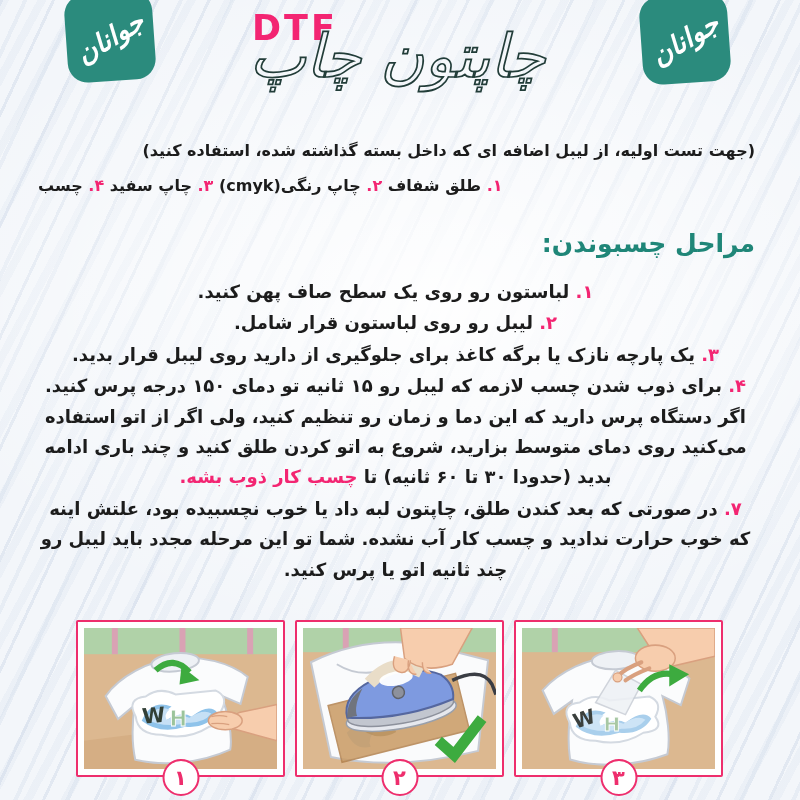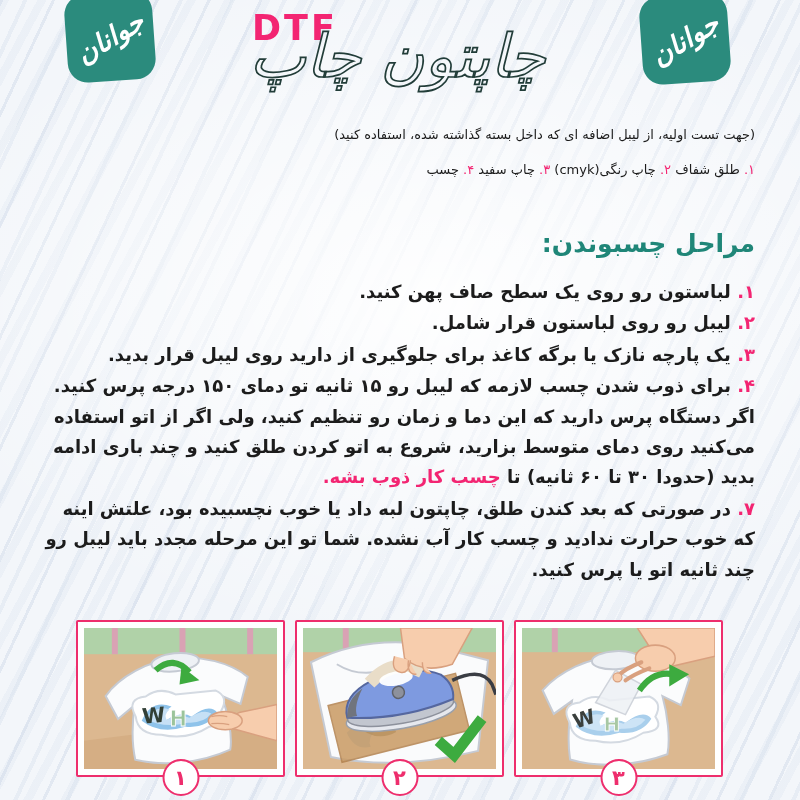--- a/index.html
+++ b/index.html
@@ -31,35 +31,35 @@
     font-size:60px;font-style:italic;line-height:1;
     color:transparent;-webkit-text-stroke:1.7px var(--title-outline,#223d39);
     white-space:nowrap;
   }
   .title-en{
     position:absolute;left:252px;top:8px;
     color:var(--accent-pink,#f32572);font-size:35px;font-weight:bold;letter-spacing:3px;text-align:center;
   }
   
   .intro{
-    position:absolute;top:124px;left:38px;right:45px;direction:rtl;text-align:right;
-    color:var(--body-text,#1c1c1c);font-weight:normal;font-size:13px;line-height:22px;
+    position:absolute;top:140px;left:38px;right:45px;direction:rtl;text-align:right;
+    color:var(--body-text,#1c1c1c);font-weight:bold;font-size:16px;line-height:22px;
   }
   .intro .line{margin-bottom:13px;}
-  .intro .layers{text-align:right;}
+  .intro .layers{text-align:left;}
   
   .steps-heading{
     position:absolute;top:229px;right:45px;direction:rtl;
     color:var(--heading-teal,#1f8678);font-size:25px;font-weight:bold;
   }
   .steps{
     position:absolute;top:277px;right:45px;left:36px;direction:rtl;text-align:right;
     color:var(--body-text,#1c1c1c);font-size:18px;font-weight:bold;line-height:30.4px;
   }
-  .steps .step{margin-bottom:1px;}
+  .steps .step{margin-bottom:1px;text-align:center;}
   
   .fig{
     position:absolute;top:620px;width:209px;height:157px;box-sizing:border-box;
     background:#ffffff;border:2.5px solid var(--border-pink,#ee2e6d);border-radius:2px;
     padding:6px;
   }
   .fig-1{left:76px;} .fig-2{left:295px;} .fig-3{left:514px;}
   .fig-inner{width:100%;height:100%;overflow:hidden;position:relative;}
   .fig-inner svg{display:block;width:100%;height:100%;}
   .fig-badge{

